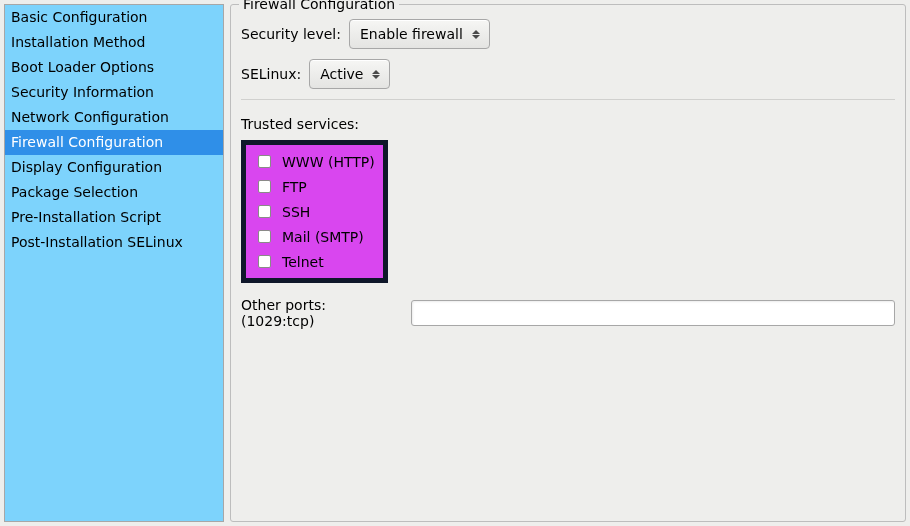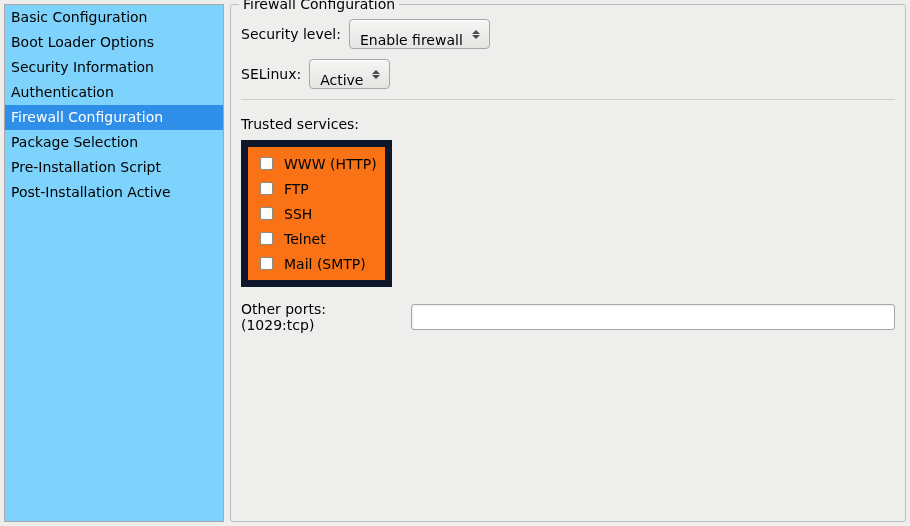--- a/index.html
+++ b/index.html
@@ -62,21 +62,21 @@
     gap: 8px;
     margin-top: 4px;
     margin-bottom: 10px;
   }
   .label {
     white-space: nowrap;
   }
   
   .combo {
     display: inline-flex;
-    align-items: flex-end;
+    align-items: center;
     height: 30px;
     padding: 0 26px 0 10px;
     background: linear-gradient(#f6f6f4,#e4e4e2);
     border: 1px solid #a7a7a7;
     border-radius: 4px;
     box-shadow: inset 0 1px 0 #fff;
     position: relative;
     cursor: pointer;
   }
   .combo .spin {
@@ -111,22 +111,22 @@
     align-items: flex-start;
     gap: 8px;
     flex-direction: column;
   }
   .section .col-label {
     width: 160px;
     padding-top: 6px;
   }
   .services-box {
     flex: 1;
-    border: 7px solid #0f172a;
-    background: #f97316;
+    border: 5px solid #0f172a;
+    background: #d946ef;
     padding: 4px 6px;
   }
   .service {
     display: flex;
     align-items: center;
     gap: 8px;
     padding: 3px 2px;
   }
   .chk {
     appearance: none;
@@ -161,27 +161,29 @@
     font-size: 14px;
   }
 </style>
 </head>
 <body>
 
 <div class="app">
 
   <div class="sidebar" id="sidebar">
       <div class="sidebar-item">Basic Configuration</div>
+      <div class="sidebar-item">Installation Method</div>
       <div class="sidebar-item">Boot Loader Options</div>
       <div class="sidebar-item">Security Information</div>
-      <div class="sidebar-item">Authentication</div>
+      <div class="sidebar-item">Network Configuration</div>
       <div class="sidebar-item selected">Firewall Configuration</div>
+      <div class="sidebar-item">Display Configuration</div>
       <div class="sidebar-item">Package Selection</div>
       <div class="sidebar-item">Pre-Installation Script</div>
-      <div class="sidebar-item">Post-Installation Active</div>
+      <div class="sidebar-item">Post-Installation SELinux</div>
     </div>
 
   <div class="main">
     <span class="main-legend">Firewall Configuration</span>
 
     <div class="row">
       <span class="label">Security level:</span>
       <div class="combo">
         <span>Enable firewall</span>
         <span class="spin">
@@ -214,25 +216,25 @@
           <div class="service">
             <input type="checkbox" class="chk" style="">
             <span>FTP</span>
           </div>
           <div class="service">
             <input type="checkbox" class="chk" style="">
             <span>SSH</span>
           </div>
           <div class="service">
             <input type="checkbox" class="chk" style="">
+            <span>Mail (SMTP)</span>
+          </div>
+          <div class="service">
+            <input type="checkbox" class="chk" style="">
             <span>Telnet</span>
-          </div>
-          <div class="service">
-            <input type="checkbox" class="chk" style="">
-            <span>Mail (SMTP)</span>
           </div>
         </div>
     </div>
 
     <div class="ports-row">
       <span class="plabel">Other ports: (1029:tcp)</span>
       <input class="text-input" type="text" value="" style="">
     </div>
 
   </div>

